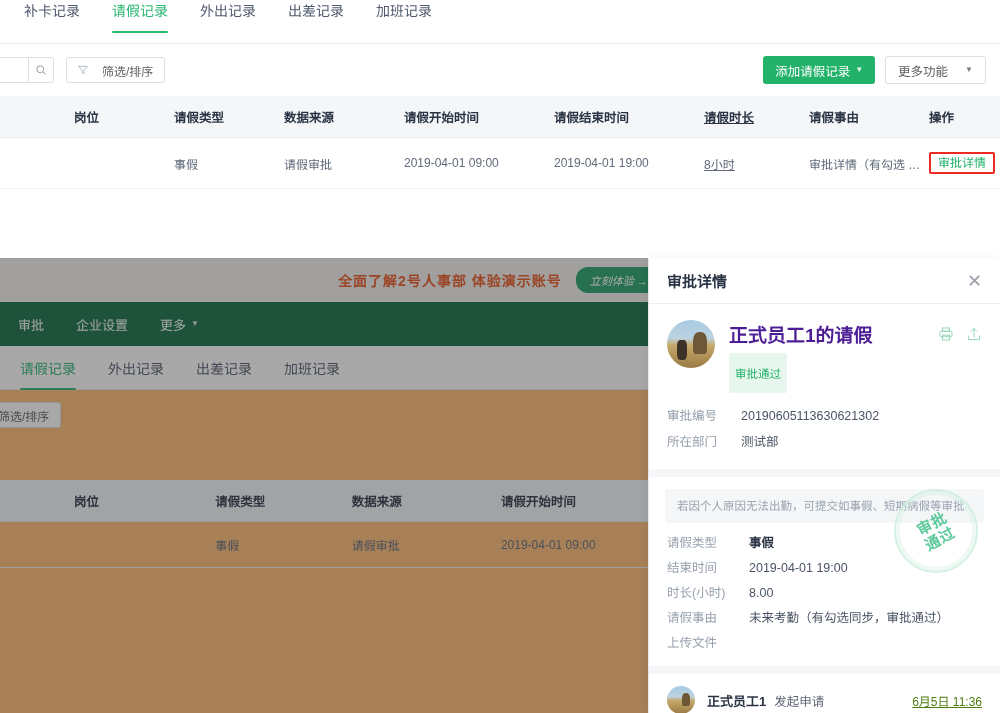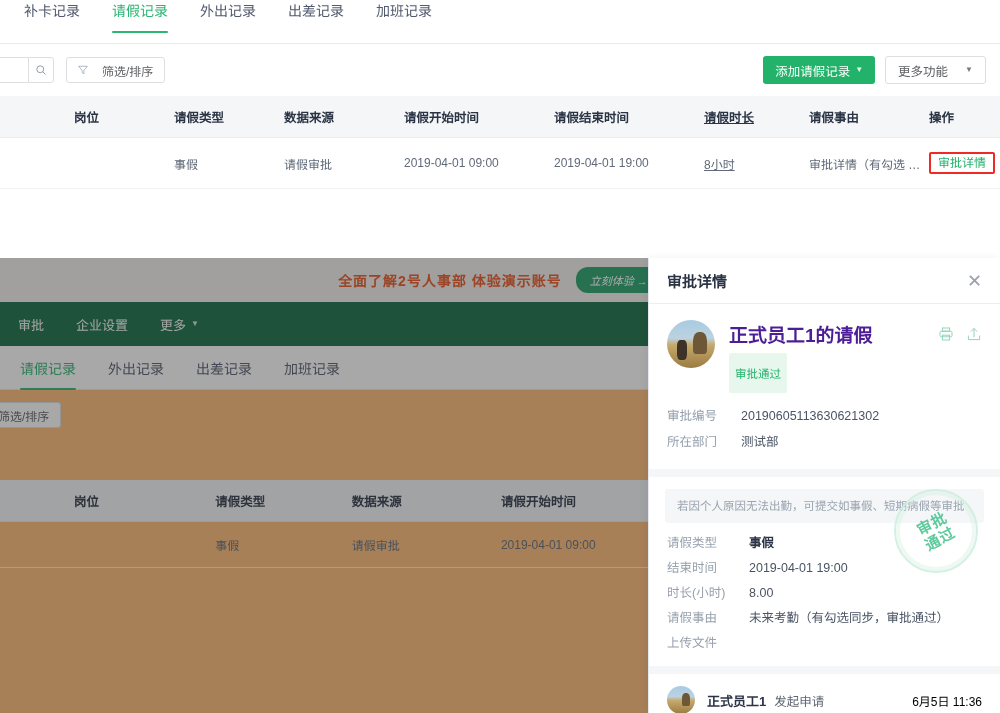--- a/index.html
+++ b/index.html
@@ -215,21 +215,21 @@
     width: 28px; height: 28px; border-radius: 50%; flex: 0 0 28px;
     background: linear-gradient(#a8cbe2 0%, #bcd2e0 38%, #c6a96c 52%, #9a7b43 100%);
     position: relative; overflow: hidden;
   }
   .tl-avatar::before {
     content: ""; position: absolute; left: 15px; top: 7px; width: 8px; height: 13px;
     background: #6d5736; border-radius: 40% 40% 20% 20%;
   }
   .tl-name { margin-left: 12px; font-size: 13px; color: #2b3445; font-weight: bold; text-align: center; }
   .tl-action { margin-left: 8px; font-size: 12.5px; color: #5d6personally; color: #5d6673; }
-  .tl-time { margin-left: auto; font-size: 12px; color: #000000; }
+  .tl-time { margin-left: auto; font-size: 12px; color: #4d7c0f; text-decoration: underline; }
 </style>
 </head>
 <body>
 
 <div class="screen">
 
   <div class="top-section">
 
     <div class="tabs-bar">
       <div class="tab"><span>补卡记录</span></div>

